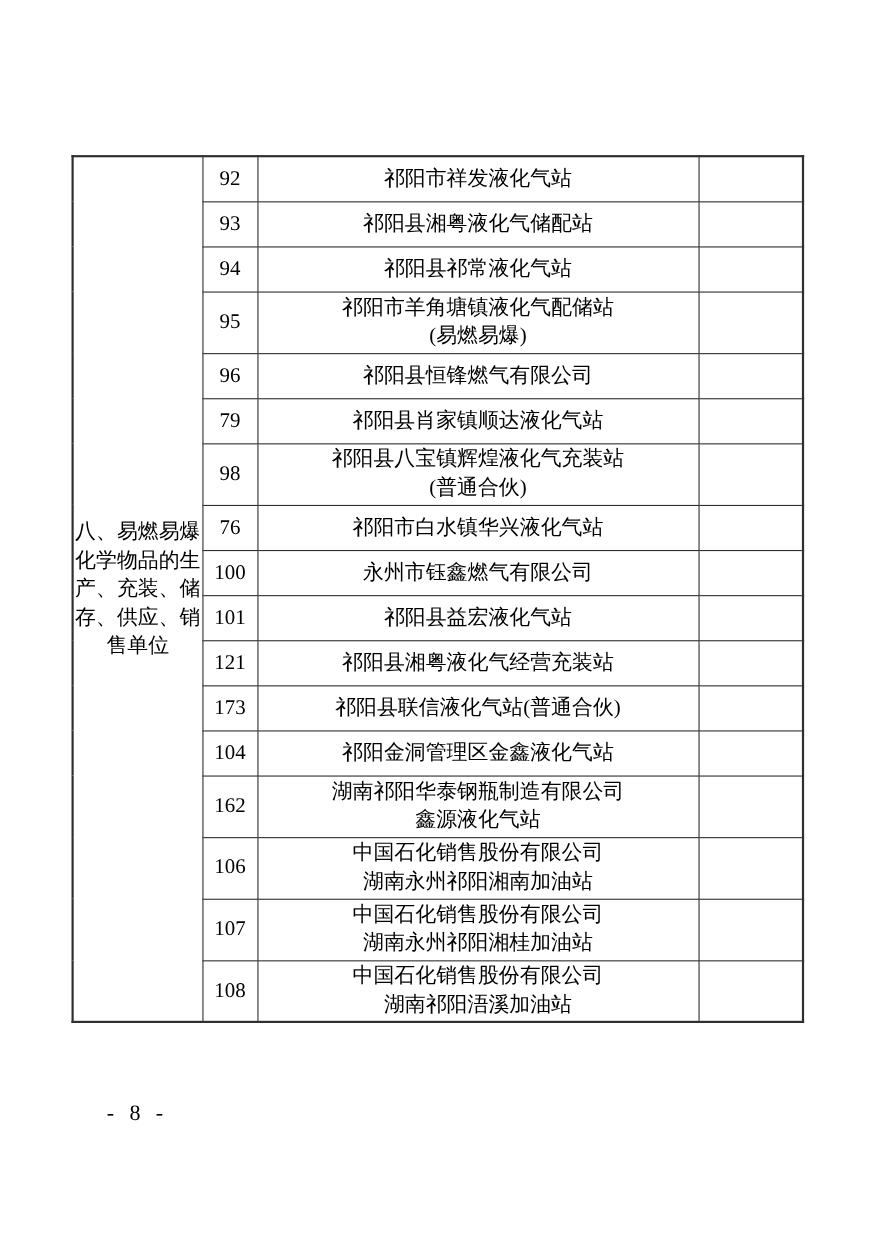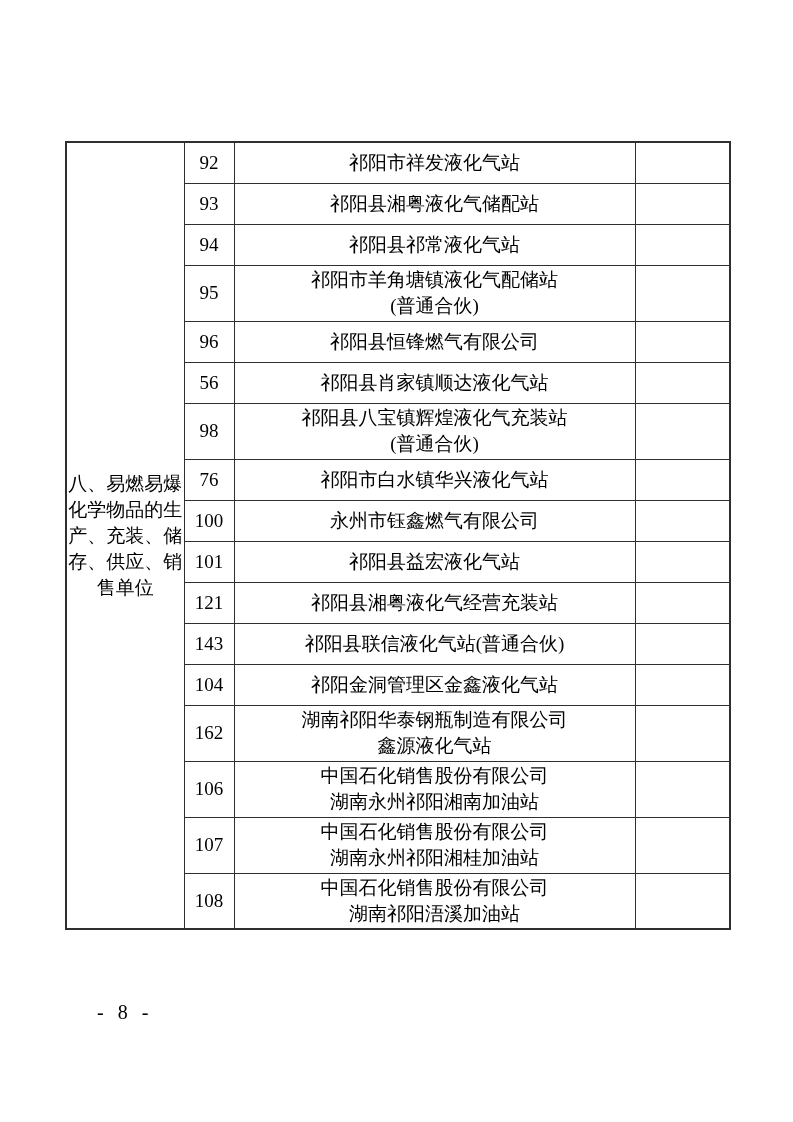--- a/index.html
+++ b/index.html
@@ -104,32 +104,32 @@
 
   <tr class="row-single">
     <td class="no-cell">94</td>
     <td class="name-cell">祁阳县祁常液化气站</td>
     <td class="status-cell"></td>
   </tr>
 
   <tr class="row-tall">
     <td class="no-cell">95</td>
     <td class="name-cell">祁阳市羊角塘镇液化气配储站
-(普通合伙)</td>
+(易燃易爆)</td>
     <td class="status-cell"></td>
   </tr>
 
   <tr class="row-single">
     <td class="no-cell">96</td>
     <td class="name-cell">祁阳县恒锋燃气有限公司</td>
     <td class="status-cell"></td>
   </tr>
 
   <tr class="row-single">
-    <td class="no-cell">56</td>
+    <td class="no-cell">79</td>
     <td class="name-cell">祁阳县肖家镇顺达液化气站</td>
     <td class="status-cell"></td>
   </tr>
 
   <tr class="row-tall">
     <td class="no-cell">98</td>
     <td class="name-cell">祁阳县八宝镇辉煌液化气充装站
 (普通合伙)</td>
     <td class="status-cell"></td>
   </tr>
@@ -152,21 +152,21 @@
     <td class="status-cell"></td>
   </tr>
 
   <tr class="row-single">
     <td class="no-cell">121</td>
     <td class="name-cell">祁阳县湘粤液化气经营充装站</td>
     <td class="status-cell"></td>
   </tr>
 
   <tr class="row-single">
-    <td class="no-cell">143</td>
+    <td class="no-cell">173</td>
     <td class="name-cell">祁阳县联信液化气站(普通合伙)</td>
     <td class="status-cell"></td>
   </tr>
 
   <tr class="row-single">
     <td class="no-cell">104</td>
     <td class="name-cell">祁阳金洞管理区金鑫液化气站</td>
     <td class="status-cell"></td>
   </tr>
 

